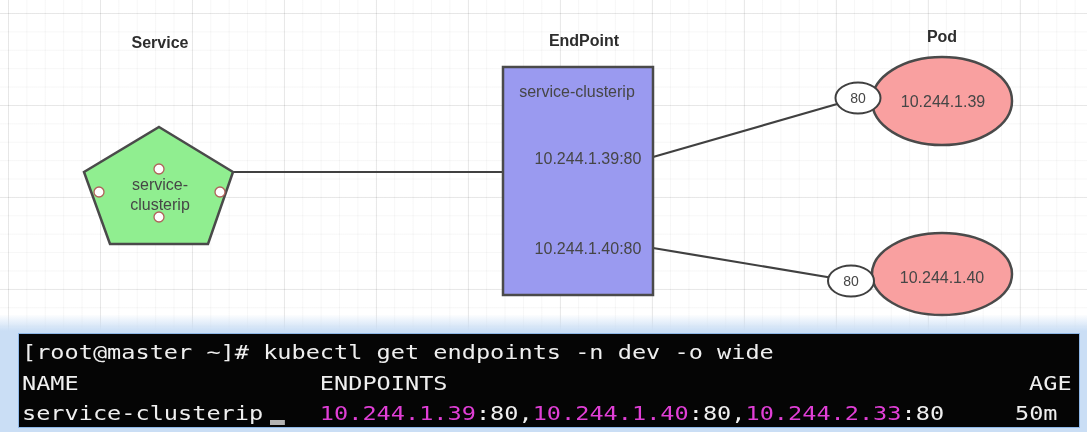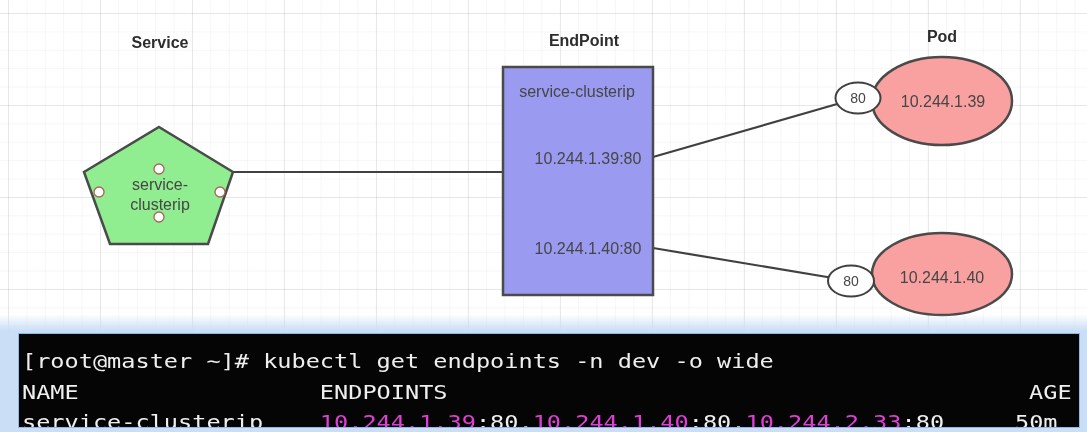--- a/index.html
+++ b/index.html
@@ -32,21 +32,21 @@
   
   .terminal-halo {
     position: absolute; left: 0; top: 315px; width: 1087px; height: 117px;
     background: linear-gradient(180deg, rgba(202,222,245,0.05) 0px, #cadef5 16px, #cadef5 100%);
   }
   .terminal {
     position: absolute; left: 18px; top: 18px; width: 1062px; height: 95px;
     background: #050505;
     border: 1px solid #8fb8e8;
     box-sizing: border-box;
-    padding: 12px 0 0 3px;
+    padding: 3px 0 0 3px;
     overflow: hidden;
   }
   .tline {
     margin: 0;
     font-family: "DejaVu Sans Mono", monospace;
     font-size: 19px;
     line-height: 30.5px;
     color: #efefef;
     white-space: pre;
     transform: scaleX(1.24);

